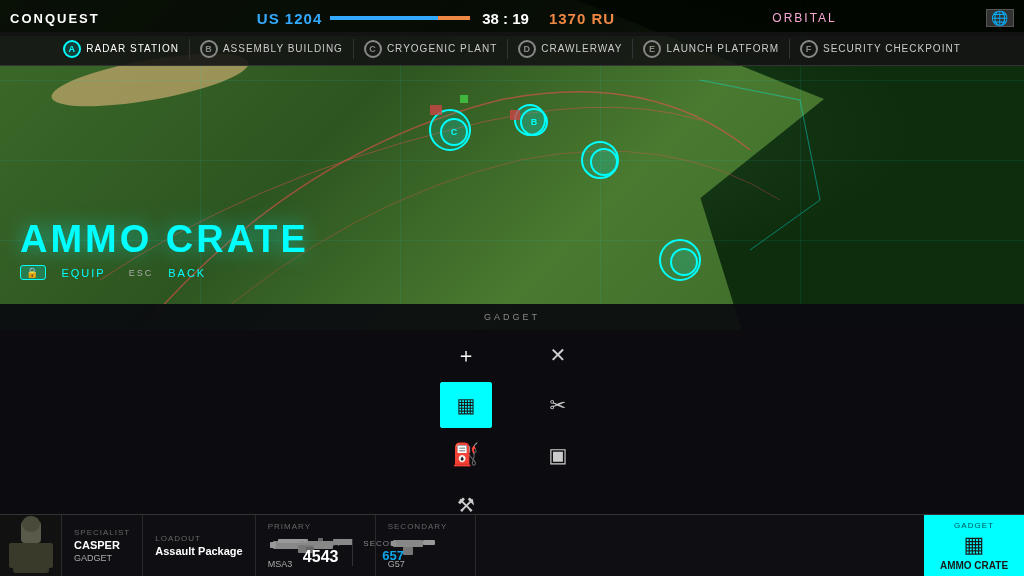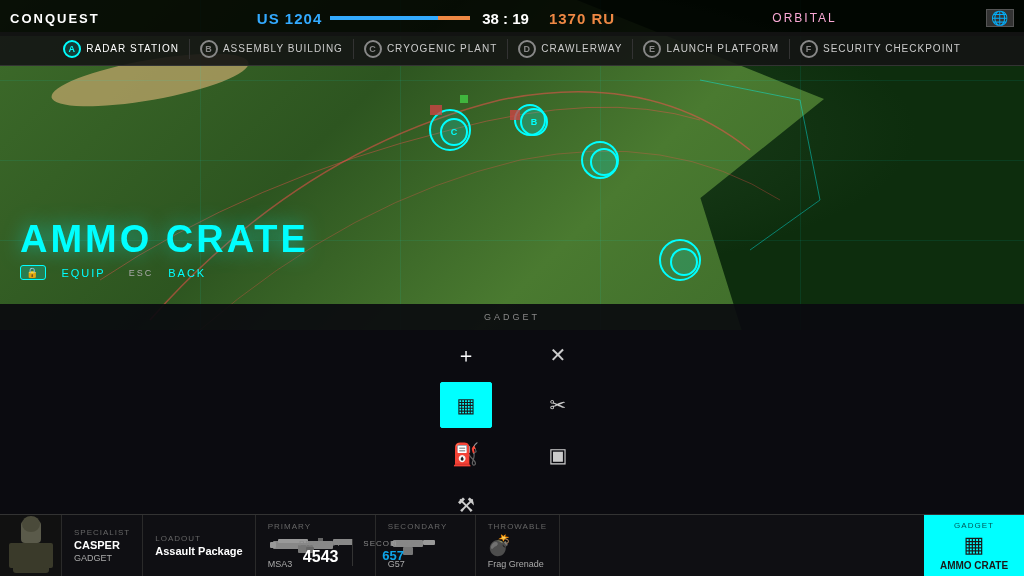--- a/index.html
+++ b/index.html
@@ -567,25 +567,20 @@
     <svg class="pistol-svg" viewBox="0 0 50 24">
 
       <rect x="5" y="7" width="30" height="7" fill="#888" rx="1"></rect>
       <rect x="35" y="7" width="12" height="5" fill="#999" rx="1"></rect>
       <rect x="15" y="14" width="10" height="8" fill="#777" rx="1"></rect>
       <rect x="3" y="8" width="5" height="5" fill="#999" rx="1"></rect>
     </svg>
     <div class="bottom-section-sub">G57</div>
   </div>
 
-  <div class="bottom-section">
-    <div class="bottom-section-label">Throwable</div>
-    <div style="font-size:20px; color:#ccc;">💣</div>
-    <div class="bottom-section-sub">Frag Grenade</div>
-  </div>
 
   <div style="flex:1;"></div>
 
   <div id="gadget-selected">
     <div class="bottom-section-label">Gadget</div>
     <span class="gadget-icon-bottom">▦</span>
     <div class="gadget-name">Ammo Crate</div>
   </div>
 
 </div>

